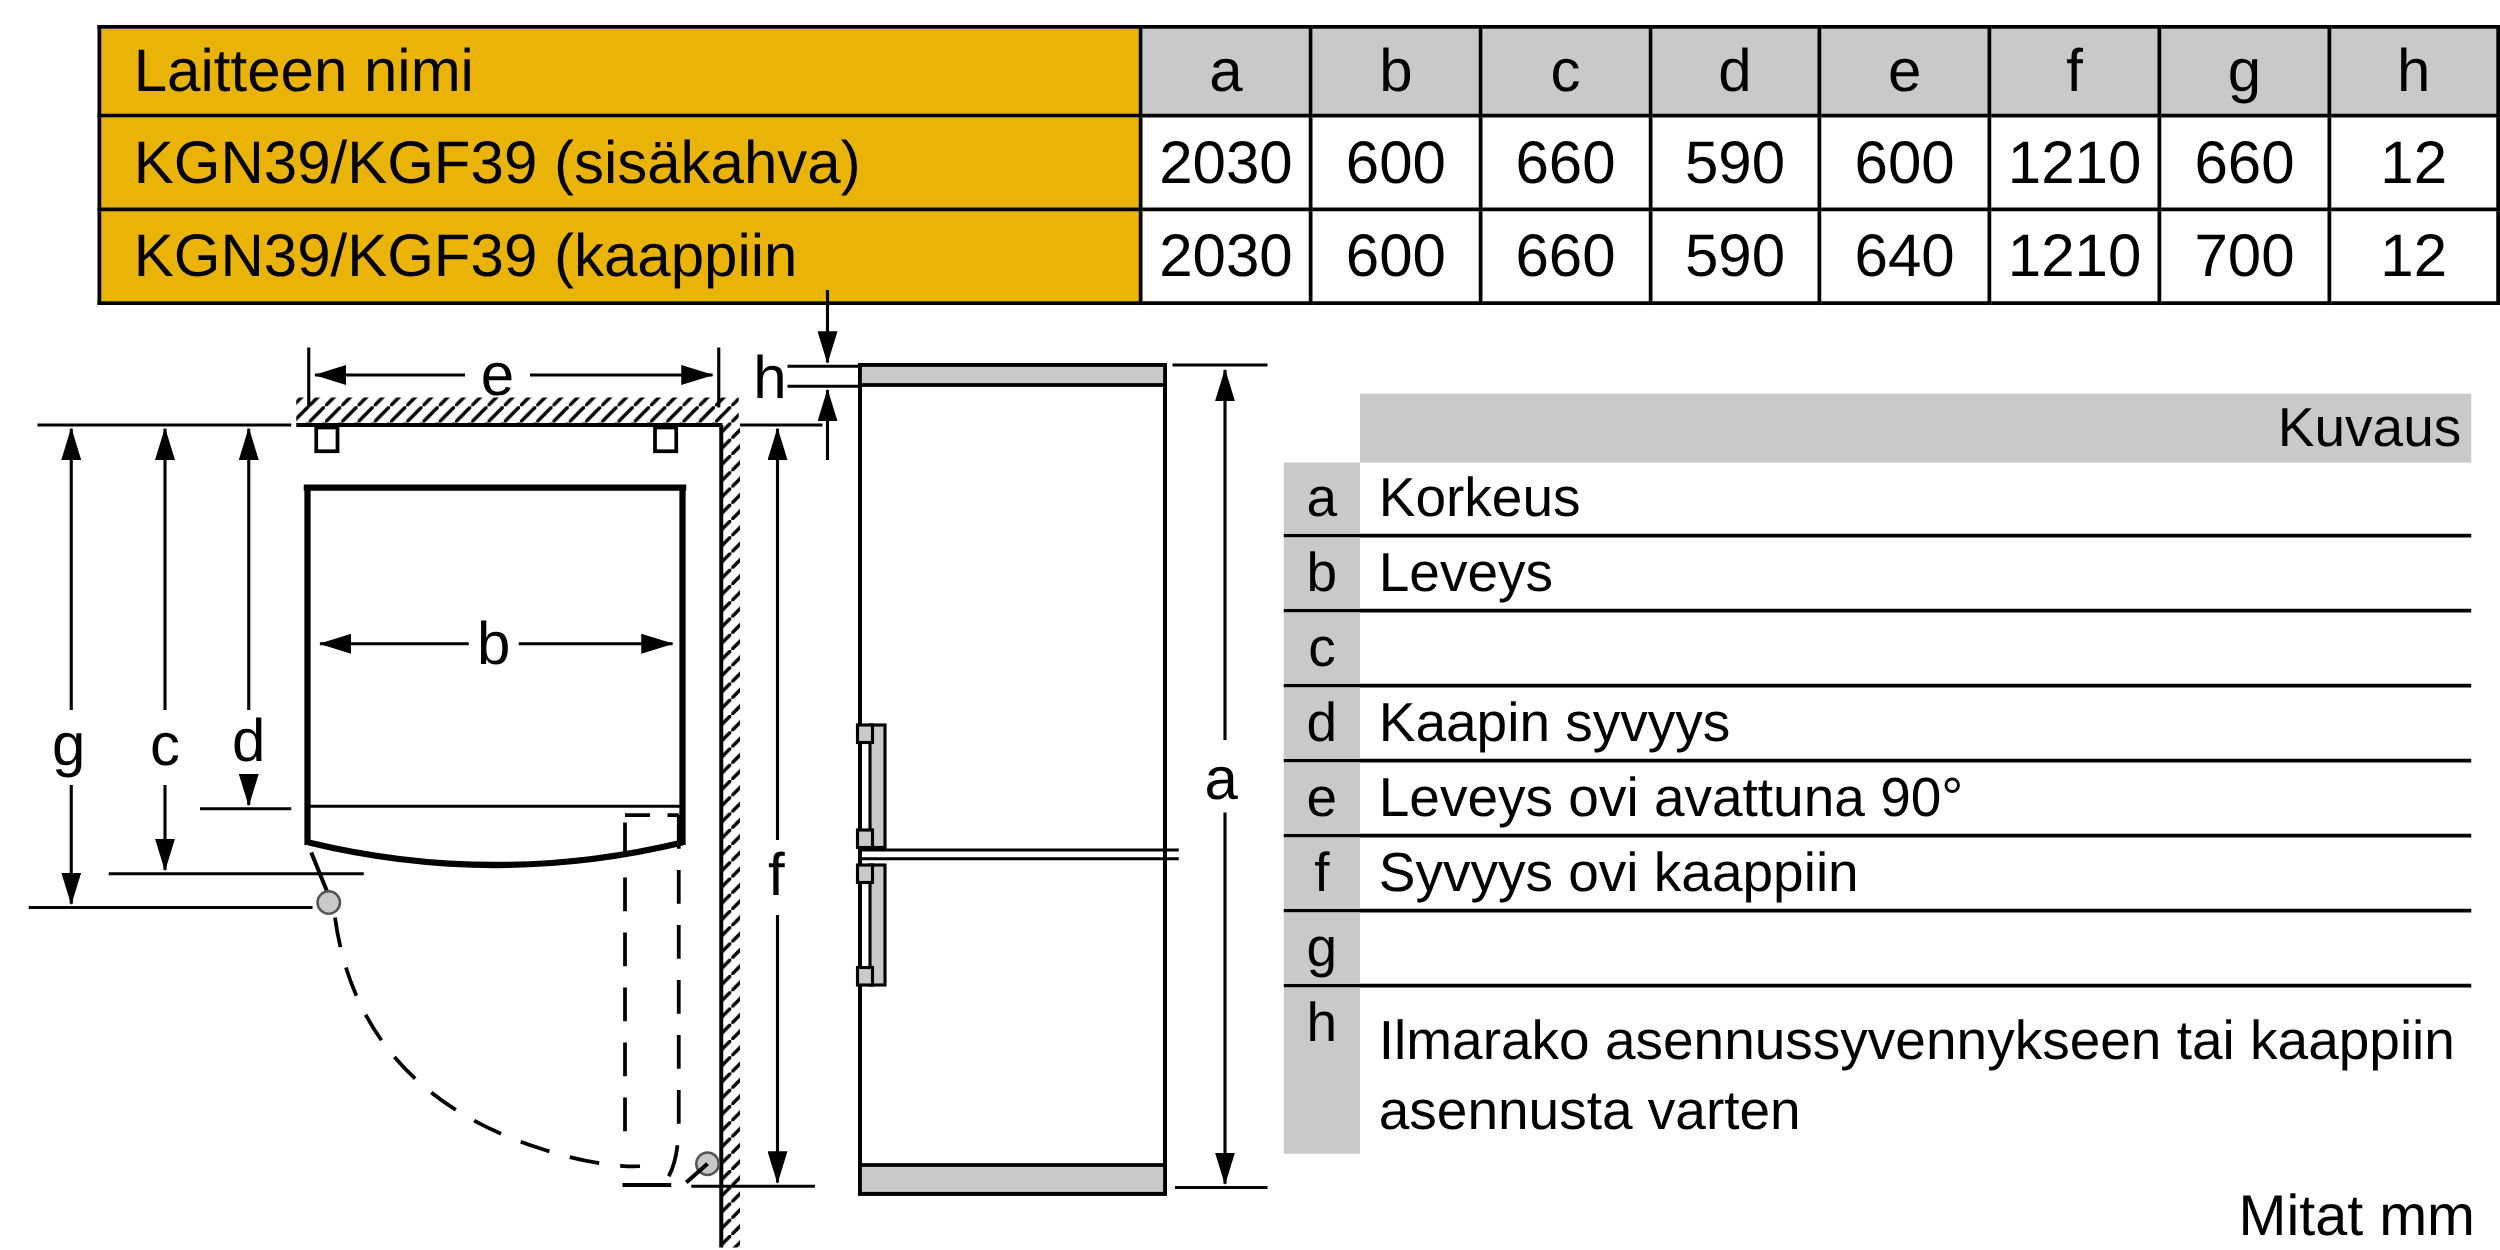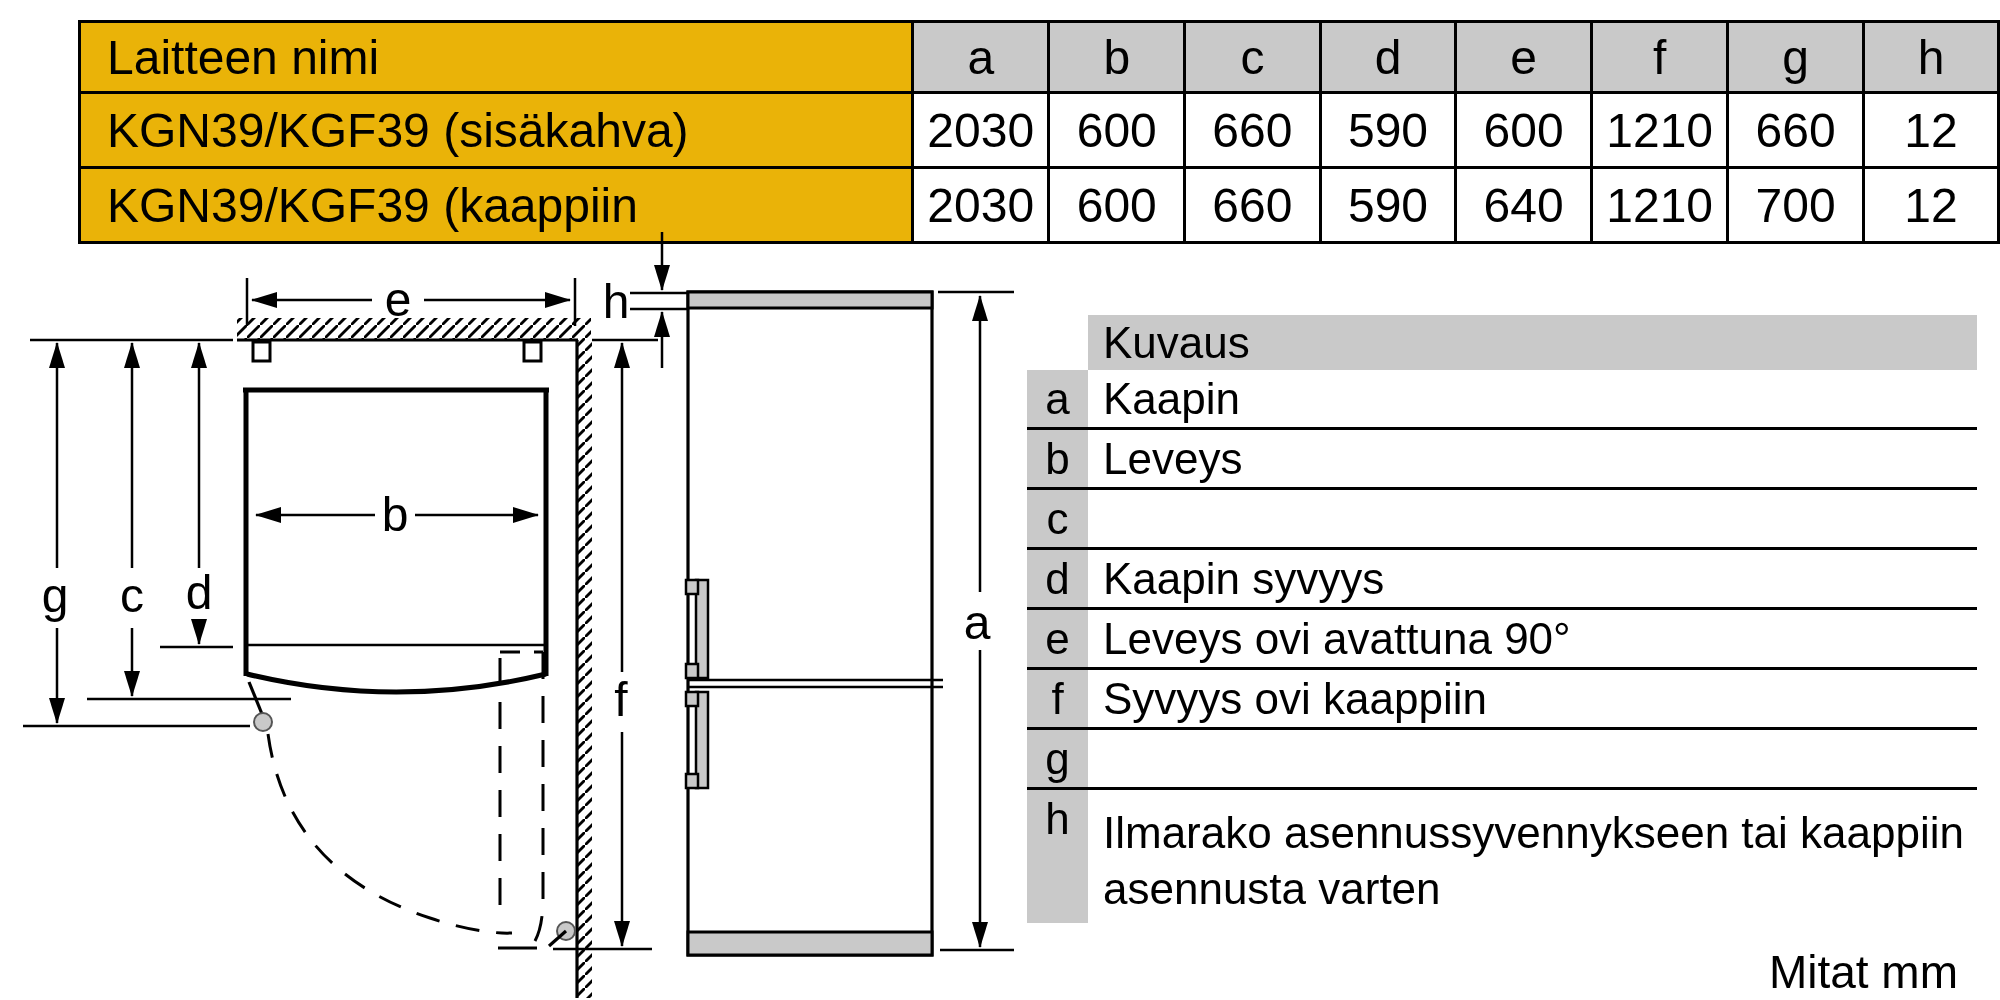--- a/index.html
+++ b/index.html
@@ -13,36 +13,36 @@
   .spec-table tr.hdr td{height:66px;}
   .spec-table tr.row td{height:70px;}
   .gray{background:#c9c9c9;}
 
   
   .legend{position:absolute;left:1027px;top:315px;width:950px;}
   .lg-row{display:flex;align-items:stretch;}
   .lg-key{width:61px;flex:0 0 61px;text-align:center;font-size:44px;line-height:57px;background:#c9c9c9;}
   .lg-key.white{background:transparent;}
   .lg-desc{flex:1;font-size:44px;line-height:57px;padding-left:15px;padding-right:8px;}
-  .lg-hdr .lg-desc{background:#c9c9c9;line-height:55px;}
+  .lg-hdr .lg-desc{background:#c9c9c9;line-height:55px;text-align:right;}
   .lg-hdr{height:55px;}
   .lg-row.bordered{border-bottom:3px solid #000;}
   .lg-row.tall .lg-desc{line-height:56px;padding-top:15px;padding-bottom:6px;}
 
   
   .drawing-svg{position:absolute;left:0;top:0;}
   .dim{stroke:#000;stroke-width:2.5;fill:none;}
   .thin{stroke:#000;stroke-width:2.5;fill:none;}
   .mid{stroke:#000;stroke-width:3.2;fill:none;}
   .thick{stroke:#000;stroke-width:5;fill:none;}
   .dashed{stroke:#000;stroke-width:3;fill:none;stroke-dasharray:27 17;}
   .dim-label{font-family:"Liberation Sans",sans-serif;font-size:48px;fill:#000;text-anchor:middle;}
 
   
-  .footer-note{position:absolute;right:42px;top:945px;font-size:46px;}
+  .footer-note{position:absolute;right:20px;top:945px;font-size:46px;}
 </style>
 </head>
 <body>
 
 <table class="spec-table">
   <tbody>
       <tr class="hdr">
     <td class="name-cell">Laitteen nimi</td>
     <td class="dim-cell gray">a</td>
     <td class="dim-cell gray">b</td>
@@ -200,21 +200,21 @@
   </g>
 </svg>
 
 <div class="legend">
   <div class="lg-row lg-hdr">
     <div class="lg-key white"></div>
     <div class="lg-desc">Kuvaus</div>
   </div>
   <div class="lg-row bordered">
     <div class="lg-key">a</div>
-    <div class="lg-desc">Kaapin</div>
+    <div class="lg-desc">Korkeus</div>
   </div>
   <div class="lg-row bordered">
     <div class="lg-key">b</div>
     <div class="lg-desc">Leveys</div>
   </div>
   <div class="lg-row bordered">
     <div class="lg-key">c</div>
   </div>
   <div class="lg-row bordered">
     <div class="lg-key">d</div>

